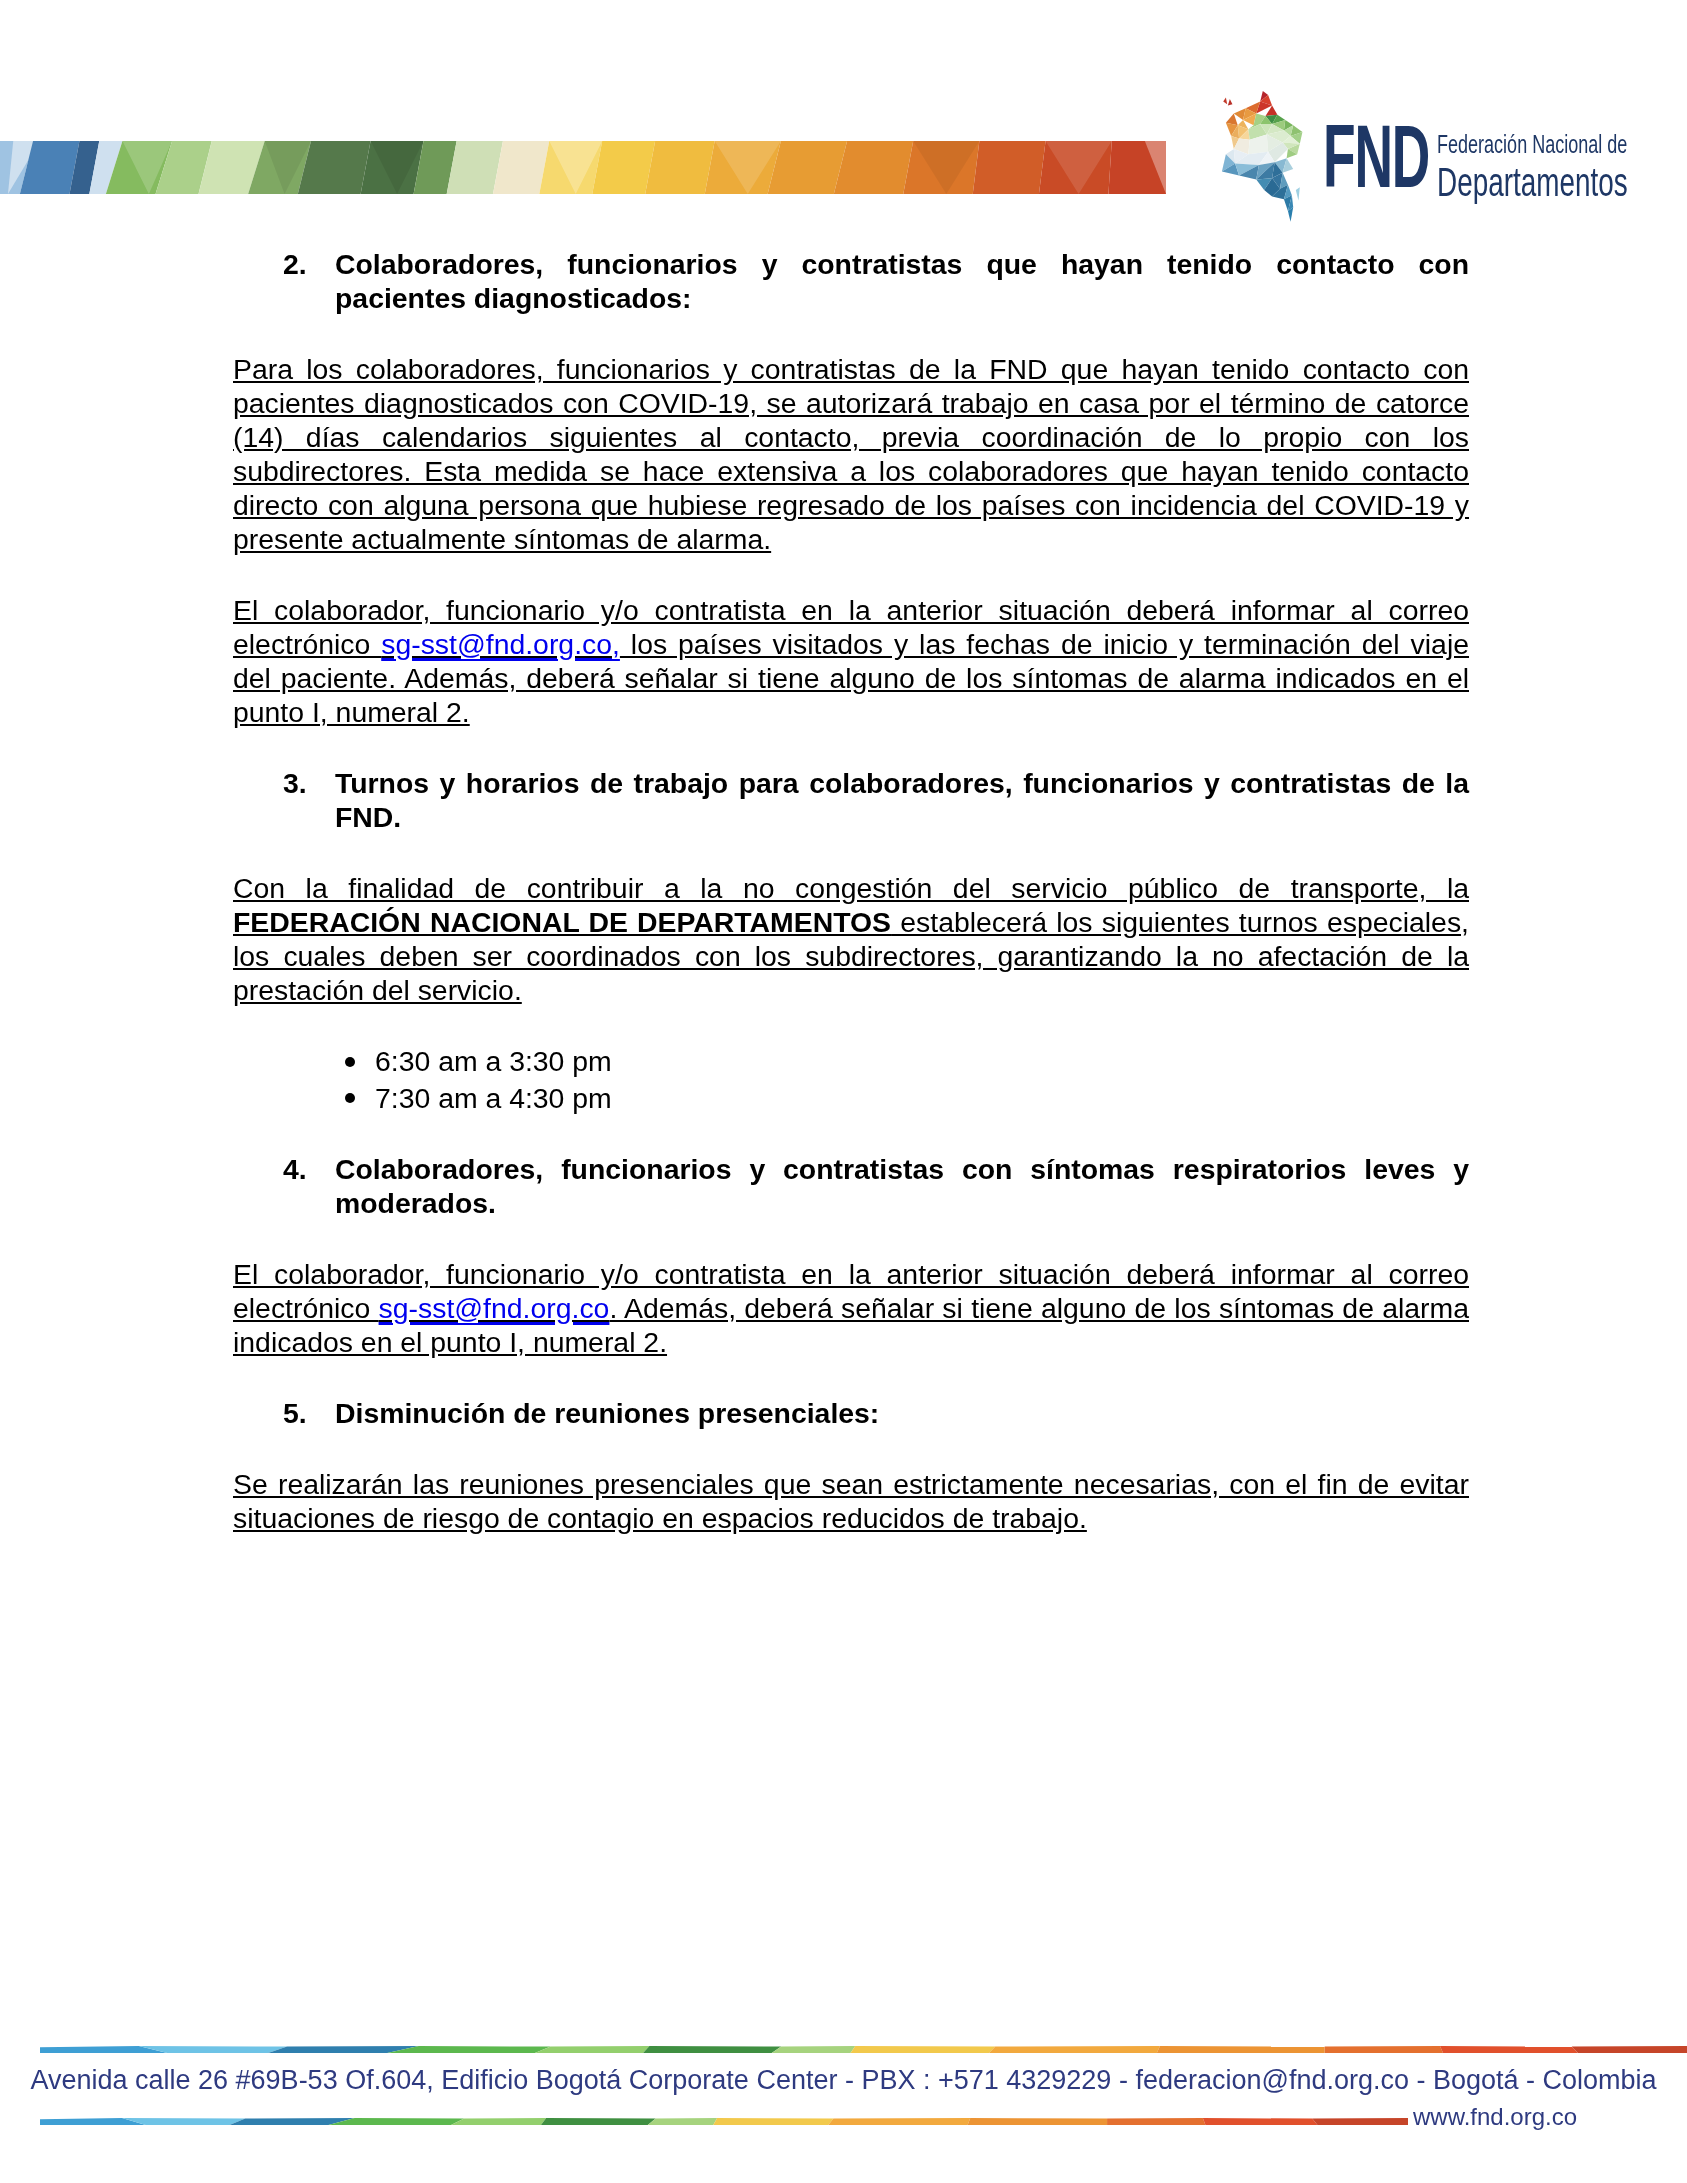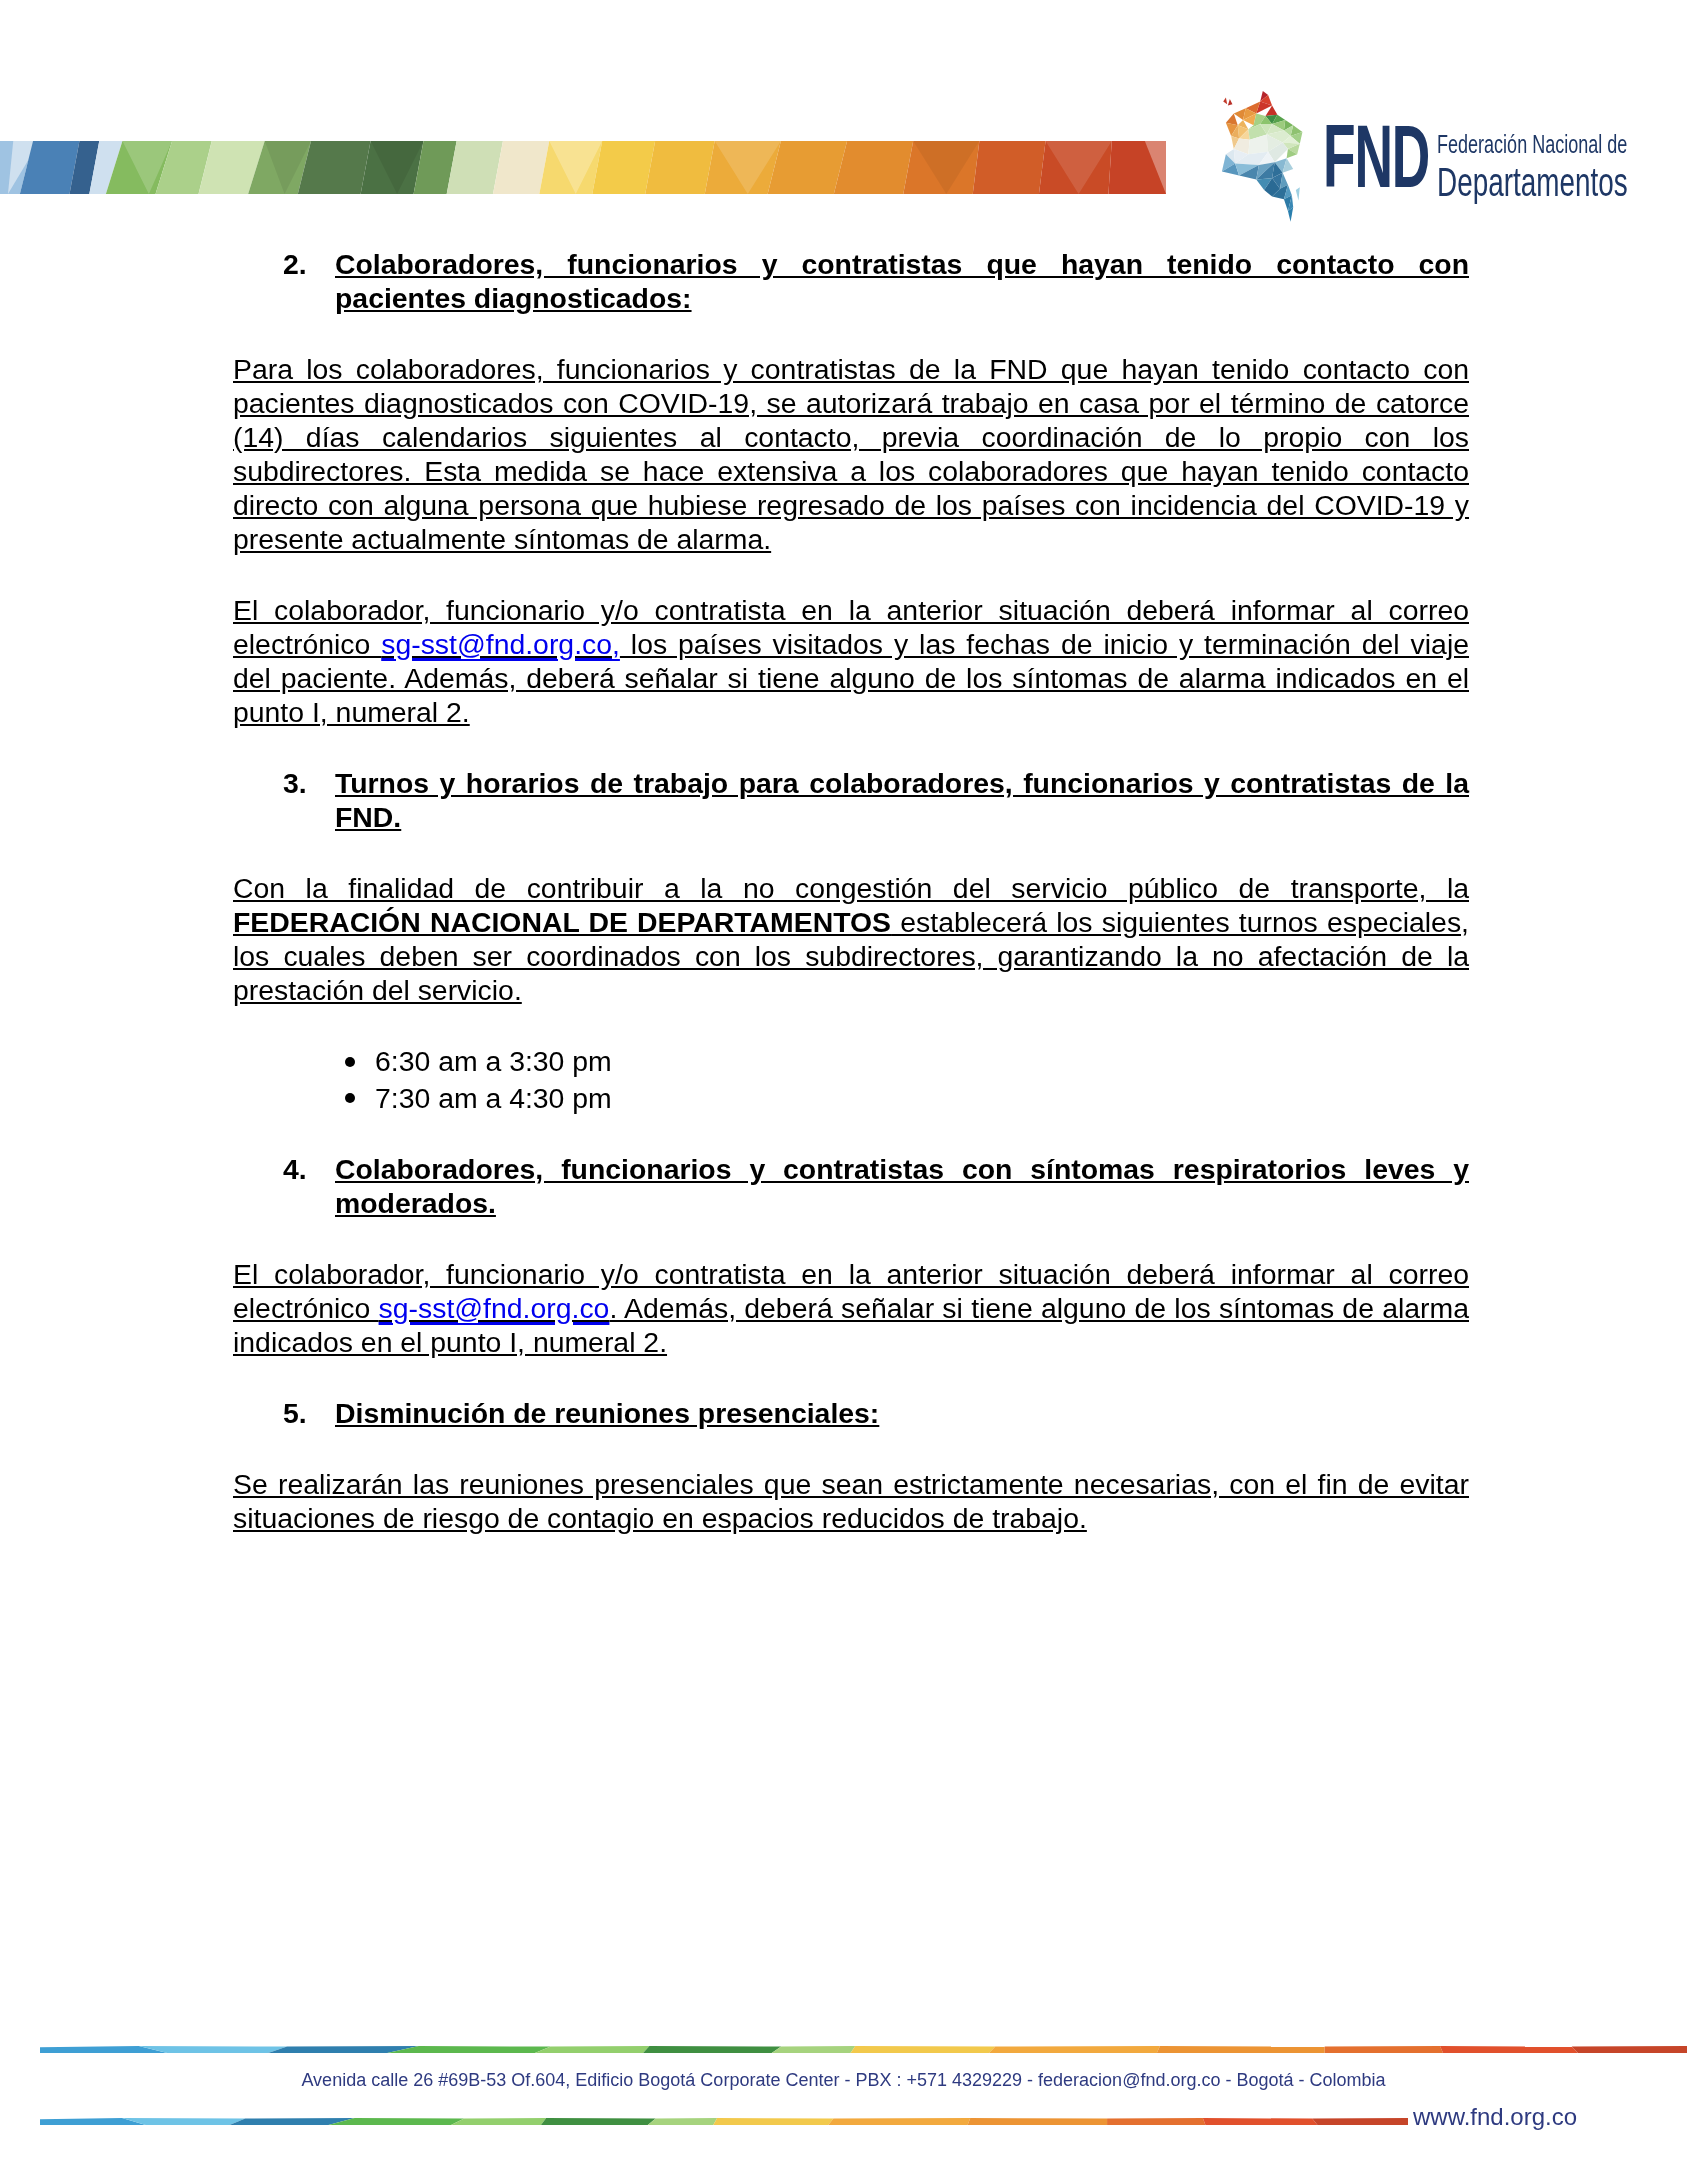--- a/index.html
+++ b/index.html
@@ -37,39 +37,39 @@
   .logo-org-line1{font-size:26.5px;line-height:26.5px;font-weight:300;}
   .logo-org-line2{font-size:41px;line-height:41px;font-weight:300;margin-top:4px;}
   
   .content{
     position:absolute;left:233px;top:247px;width:1236px;
     font-size:28.4px;line-height:34px;text-align:justify;
   }
   .block{margin-bottom:37px;}
   .heading{display:flex;font-weight:700;}
   .h-num{flex:none;width:52px;margin-left:50px;}
-  .h-text{flex:1;text-align:justify;text-decoration:underline;}
+  .h-text{flex:1;text-align:justify;}
   .para{text-align:justify;text-decoration:underline;}
   .bold{font-weight:700;}
   a.link{
     color:var(--link);
     text-decoration:underline;
     text-decoration-thickness:2.6px;
     text-underline-offset:4px;
   }
   .bullet-list{}
   .bullet-item{display:flex;margin-bottom:2.6px;}
   .bullet-dot{flex:none;width:10px;height:10px;border-radius:50%;background:#000;margin-left:112px;margin-top:12.6px;}
   .bullet-text{margin-left:20px;white-space:nowrap;}
   
   .footer-strip-top{position:absolute;left:40px;top:2046px;width:1647px;height:7.3px;}
   .footer-strip-bottom{position:absolute;left:40px;top:2118px;width:1368px;height:7.3px;}
   .footer-address{
     position:absolute;left:0;right:0;top:2064px;
-    text-align:center;font-size:18px;line-height:32px;
+    text-align:center;font-size:27px;line-height:32px;
     font-weight:300;color:var(--footer-text);
   }
   .footer-website{
     position:absolute;left:1413px;top:2100px;
     font-size:24px;line-height:34px;font-weight:300;
     color:var(--footer-text);white-space:nowrap;
   }
 </style>
 </head>
 <body>

